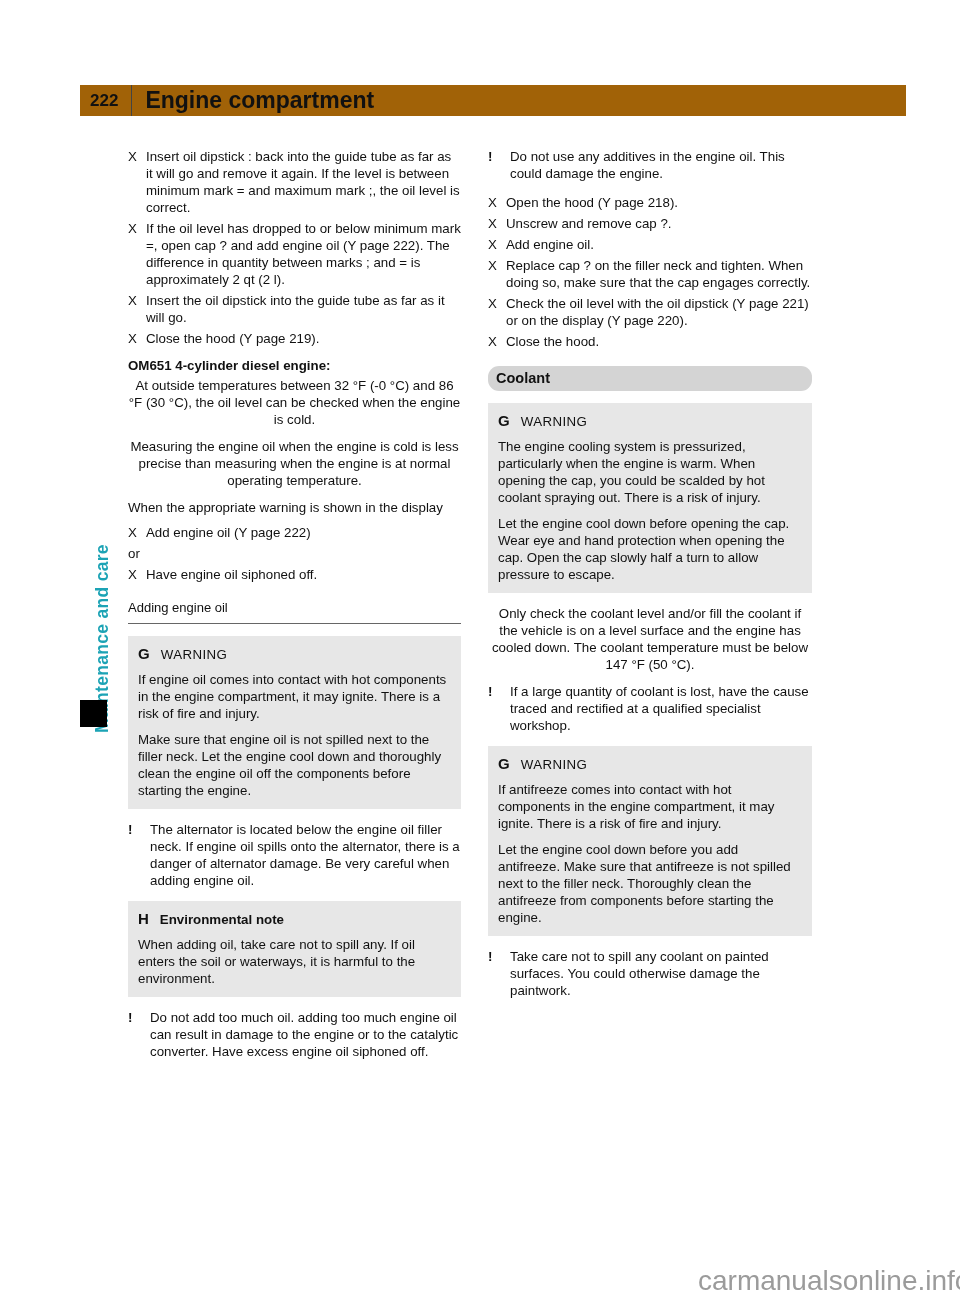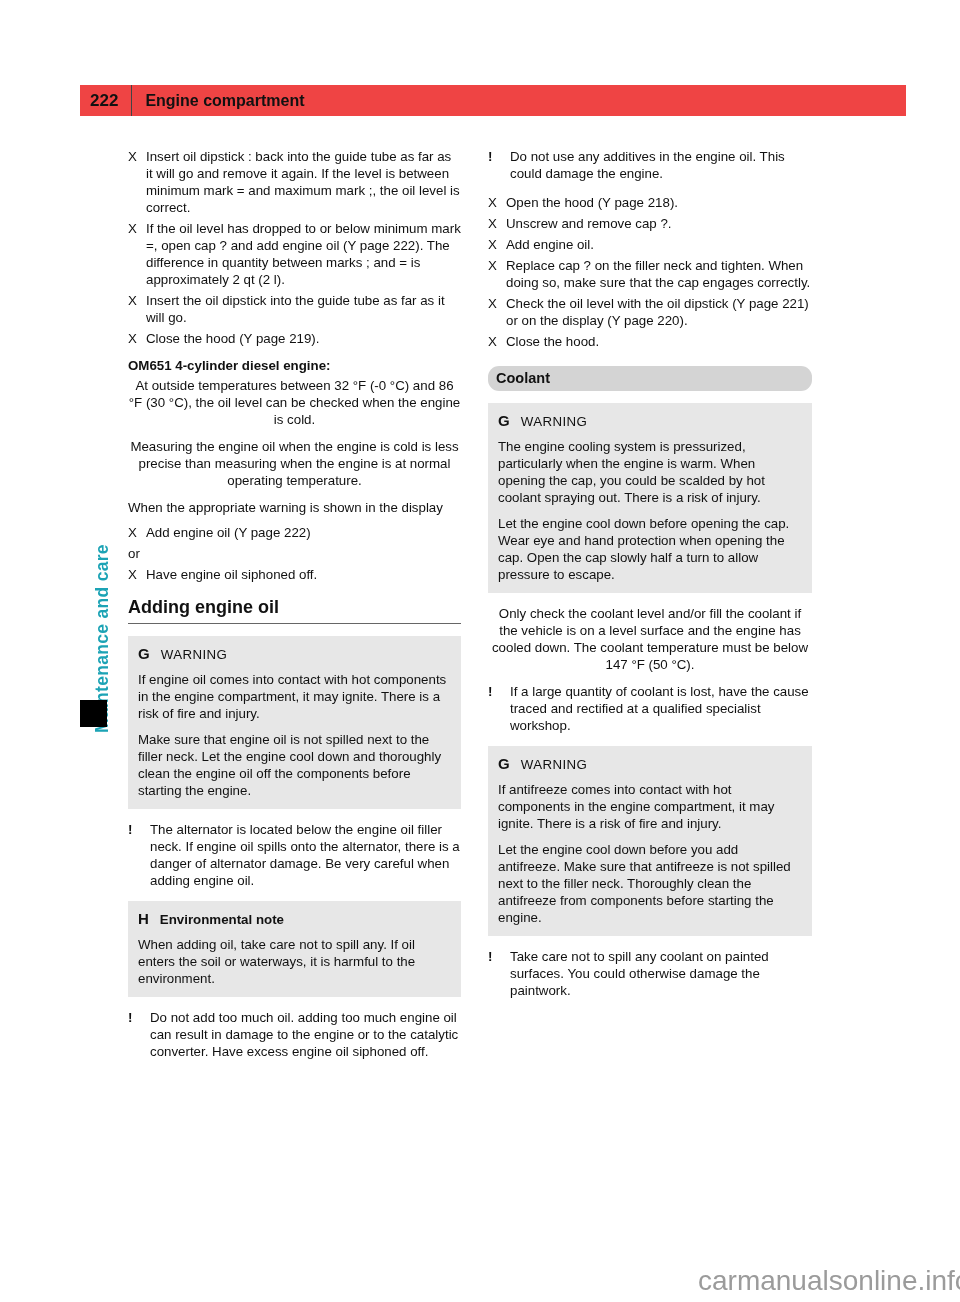--- a/index.html
+++ b/index.html
@@ -10,26 +10,26 @@
     font-family: "Liberation Sans", "DejaVu Sans", sans-serif;
     color: #111111;
     font-size: 13.3px; line-height: 17px;
     position: relative; overflow: hidden;
   }
 
   
   .page-header {
     position: absolute; left: 80px; top: 85px;
     width: 826px; height: 31px;
-    background: #ef4444;
+    background: #a16207;
     display: flex; align-items: center;
   }
   .page-number { font-size: 17px; font-weight: bold; padding: 0 13px 0 10px; }
   .header-sep { width: 1px; align-self: stretch; background: #444; }
-  .page-title { font-size: 16px; font-weight: bold; margin: 0; padding-left: 13px; }
+  .page-title { font-size: 23px; font-weight: bold; margin: 0; padding-left: 13px; }
 
   
   .side-label {
     position: absolute; left: 94px; top: 733px;
     transform: rotate(-90deg); transform-origin: 0 0;
     white-space: nowrap;
     font-size: 17.5px; font-weight: bold;
     color: #1ca3b5; letter-spacing: 0.3px;
   }
   .side-tab {
@@ -47,21 +47,21 @@
 
   .bullet { display: flex; margin-bottom: 4px; }
   .bmark  { width: 18px; flex: 0 0 18px; }
   .btext  { flex: 1; }
 
   .para { margin: 0 0 10px 0; text-align: center; }
   .para-tight { margin: 0 0 4px 0; }
   .bold-para { font-weight: bold; margin: 10px 0 3px 0; }
 
   .subheading {
-    font-weight: bold; font-size: 18px;
+    font-weight: normal; font-size: 13px;
     margin-top: 16px; padding-bottom: 7px;
     border-bottom: 1px solid #666666;
     margin-bottom: 12px;
   }
   .section-bar {
     background: #d4d4d4; font-weight: bold; font-size: 14.5px;
     padding: 4px 8px; margin: 16px 0 12px 0; border-radius: 11px;
   }
 
   .graybox { background: #e7e7e7; padding: 9px 10px 10px 10px; margin-bottom: 12px; }

